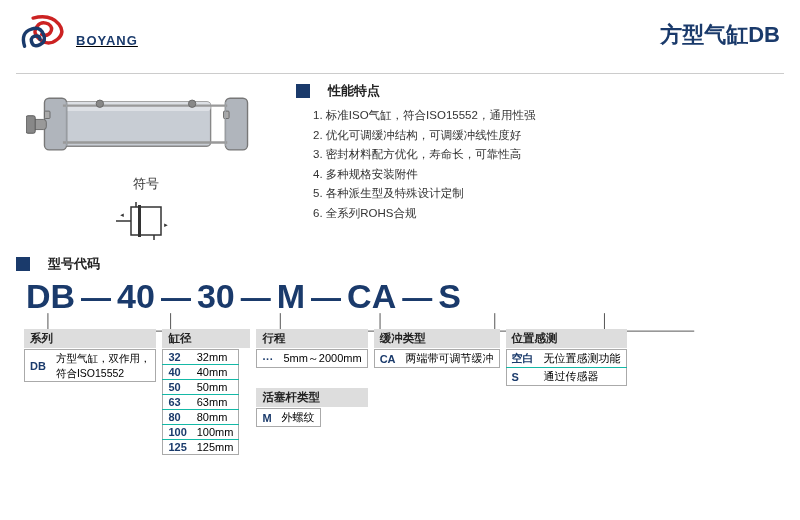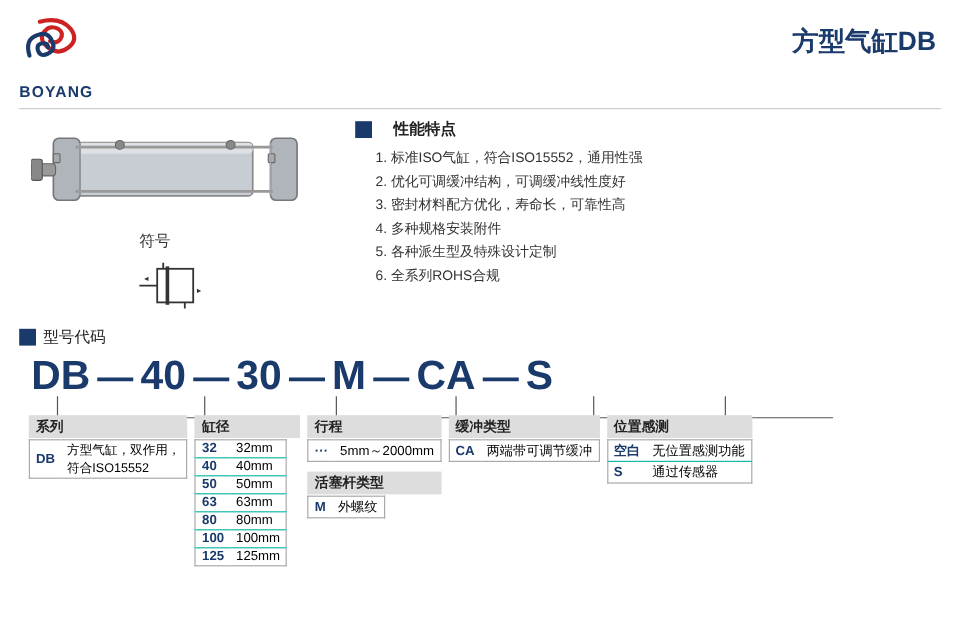--- a/index.html
+++ b/index.html
@@ -15,22 +15,23 @@
 
     
     .header {
       display: flex;
       justify-content: space-between;
       align-items: flex-start;
       padding: 12px 20px 0 16px;
     }
     .logo-area {
       display: flex;
-      flex-direction: column;
-      align-items: flex-start;
+      flex-direction: row;
+      align-items: center;
+      text-decoration: underline;
     }
     .logo-icon {
       width: 60px;
       height: 55px;
     }
     .logo-text {
       font-size: 13px;
       font-weight: bold;
       color: #1a3a6b;
       letter-spacing: 1px;
@@ -64,20 +65,21 @@
       flex-direction: column;
       align-items: center;
       width: 260px;
       flex-shrink: 0;
     }
 
     
     .symbol-area {
       display: flex;
       flex-direction: column;
+      align-items: center;
       margin-top: 8px;
     }
     .symbol-label {
       font-size: 13px;
       color: #333;
       margin-bottom: 4px;
     }
     .symbol-diagram {
       width: 60px;
       height: 50px;
@@ -111,23 +113,23 @@
       margin-left: 17px;
     }
 
     
     .model-section {
       margin: 8px 16px 0 16px;
     }
     .model-section-title {
       display: flex;
       align-items: center;
-      gap: 6px;
+      gap: 18px;
       font-size: 13px;
-      font-weight: normal;
+      font-weight: bold;
       color: #222;
       margin-bottom: 6px;
     }
     .model-section-title-box {
       width: 14px;
       height: 14px;
       background: #1a3a6b;
       display: inline-block;
     }
     .code-value {
@@ -362,21 +364,21 @@
         <div class="col-label">行程</div>
         <table class="col-table">
           <tbody>
               <tr>
             <td>···</td>
             <td>5mm～2000mm</td>
           </tr>
         </tbody>
           </table>
 
-        <div style="margin-top:8px;">
+        <div style="margin-top:20px;">
           <div class="col-label">活塞杆类型</div>
           <table class="col-table">
             <tbody>
                 <tr>
               <td>M</td>
               <td>外螺纹</td>
             </tr>
           </tbody>
             </table>
         </div>

